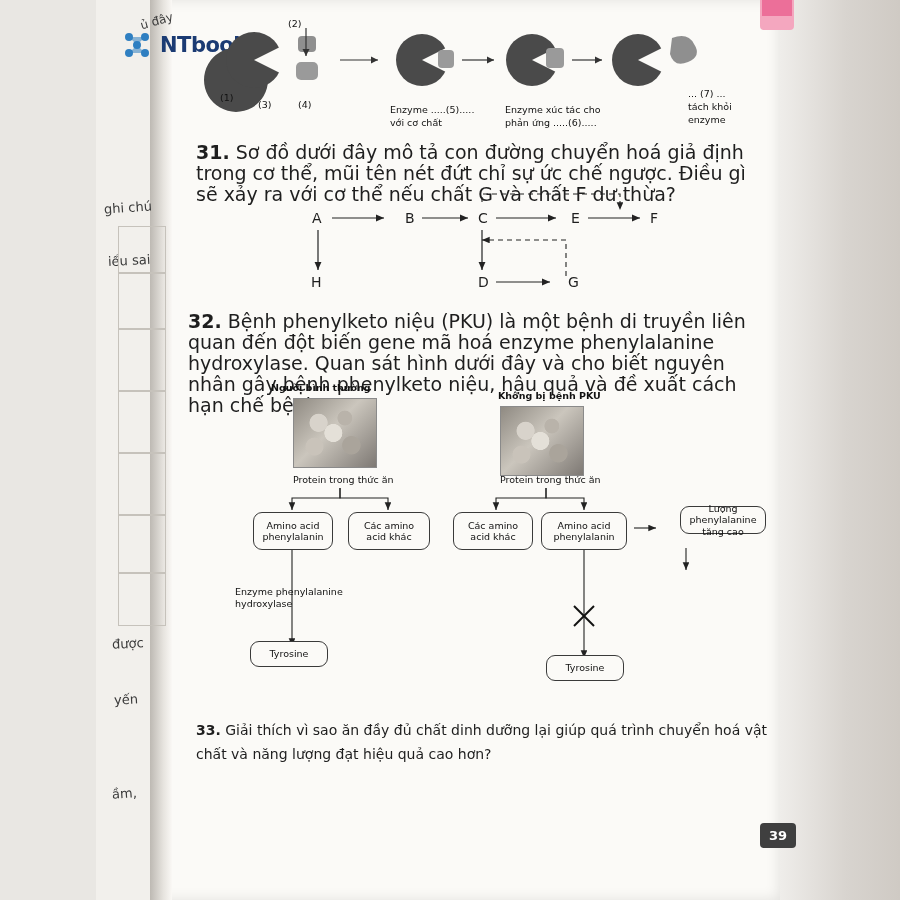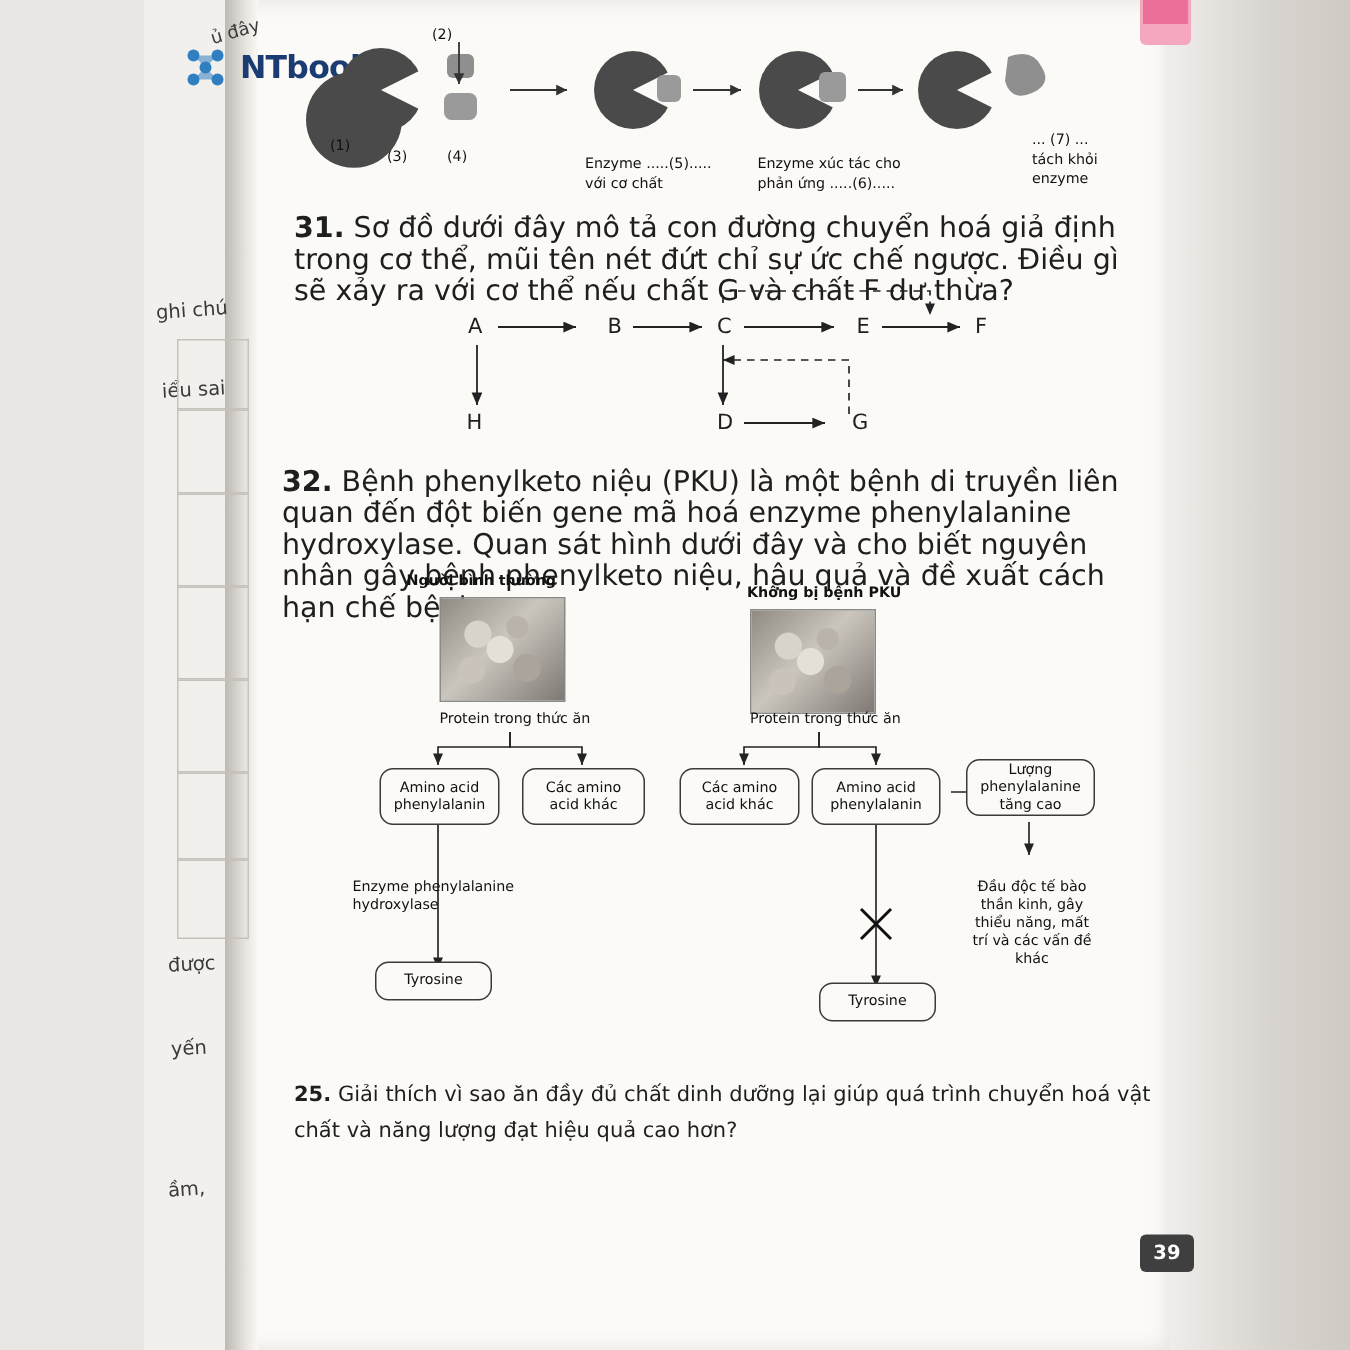--- a/index.html
+++ b/index.html
@@ -254,28 +254,27 @@
     <line x1="344" y1="120" x2="324" y2="140" stroke="#111" stroke-width="2"></line>
 
     <line x1="436" y1="62" x2="436" y2="84" stroke="#222" stroke-width="1.1" marker-end="url(#ah3)"></line>
   </svg>
 
   <div class="box" style="left:253px;top:512px;width:80px;height:38px;">Amino acid phenylalanin</div>
   <div class="box" style="left:348px;top:512px;width:82px;height:38px;">Các amino acid khác</div>
 
   <div class="box" style="left:453px;top:512px;width:80px;height:38px;">Các amino acid khác</div>
   <div class="box" style="left:541px;top:512px;width:86px;height:38px;">Amino acid phenylalanin</div>
-  <div class="box" style="left:644px;top:506px;width:86px;height:38px;">Lượng phenylalanine tăng cao</div>
+  <div class="box" style="left:680px;top:506px;width:86px;height:28px;">Lượng phenylalanine tăng cao</div>
 
   <div class="lbl" style="left:235px;top:586px;width:122px;">Enzyme phenylalanine hydroxylase</div>
-  <div class="lbl" style="left:646px;top:586px;width:84px;text-align:center;">Đầu độc tế bào thần kinh, gây thiểu năng, mất trí và các vấn đề khác</div>
 
   <div class="box" style="left:250px;top:641px;width:78px;height:26px;">Tyrosine</div>
   <div class="box" style="left:546px;top:655px;width:78px;height:26px;">Tyrosine</div>
 
   <div class="para" style="left:196px;top:718px;width:600px;font-size:14px;line-height:24px;">
-    <span class="q-num">25.</span>
+    <span class="q-num">33.</span>
     <span>Giải thích vì sao ăn đầy đủ chất dinh dưỡng lại giúp quá trình chuyển hoá vật chất và năng lượng đạt hiệu quả cao hơn?</span>
   </div>
 
   <div class="pagenum">39</div>
 
 </div>
 
 </body></html>

